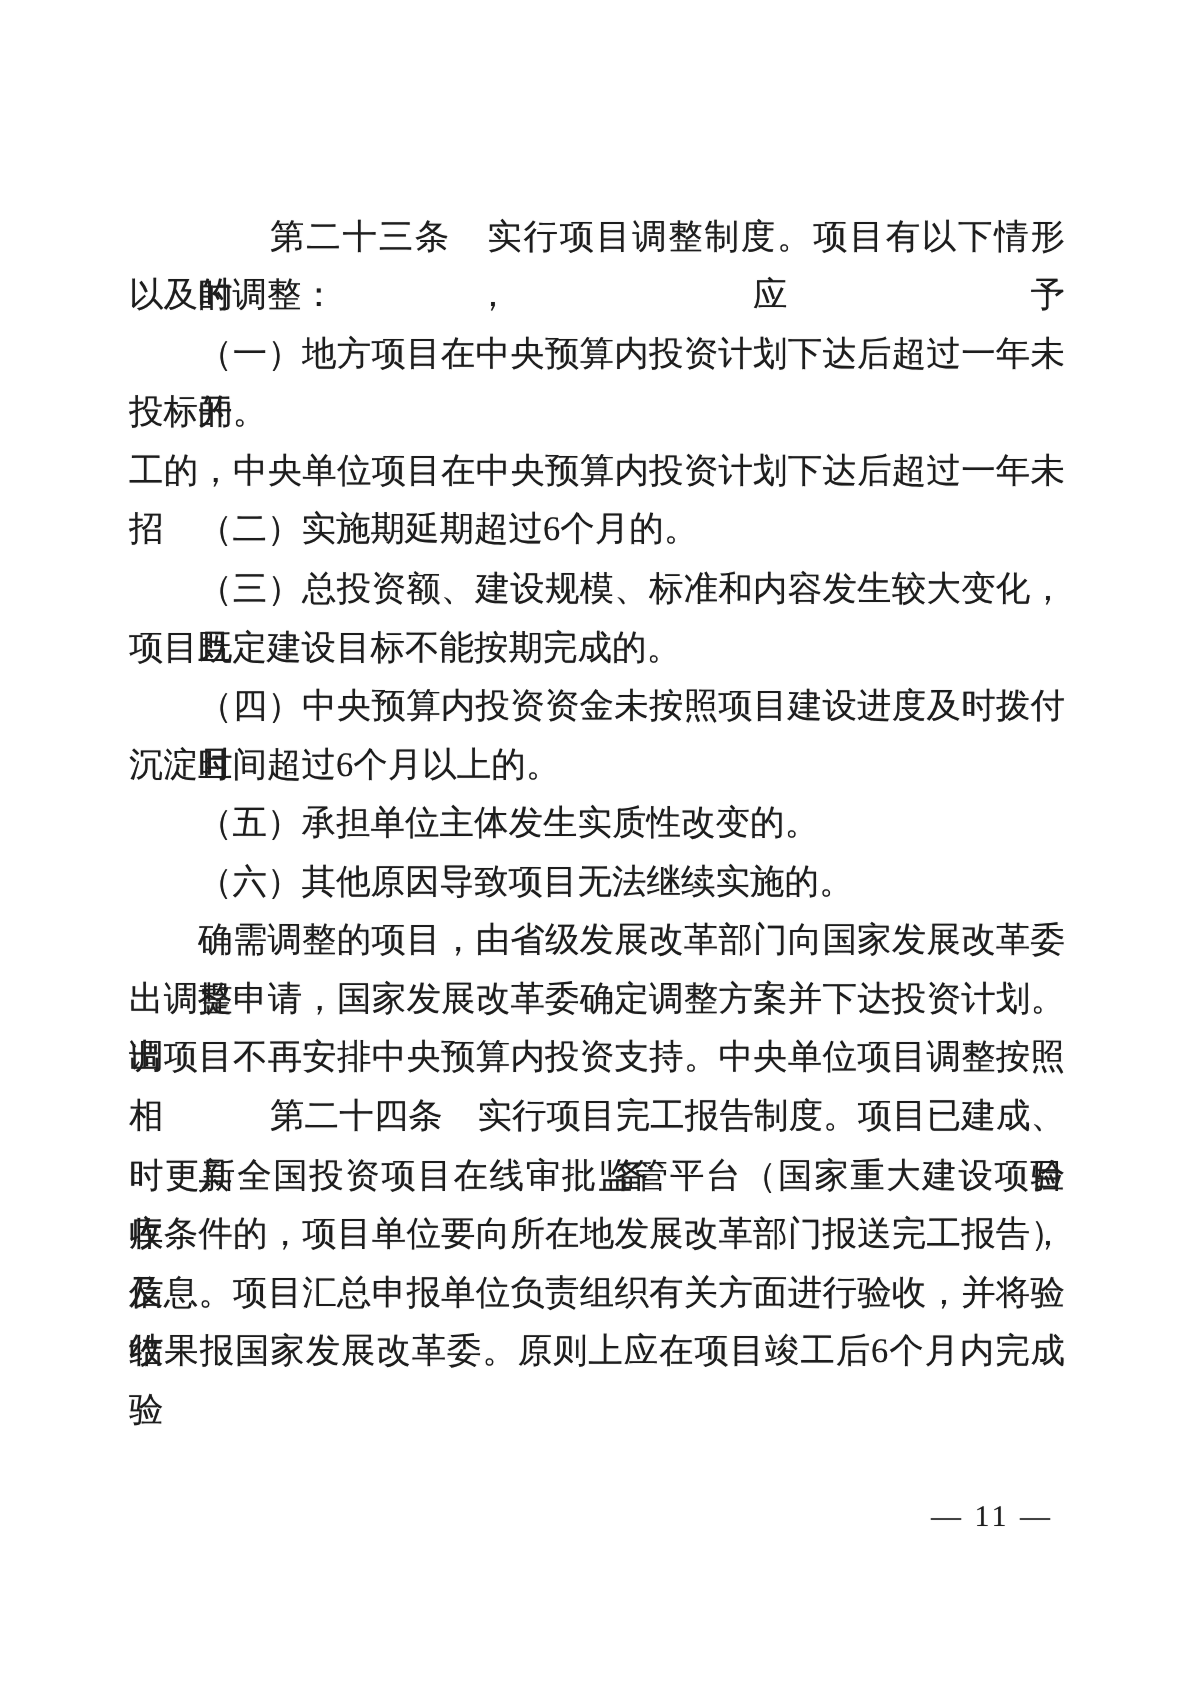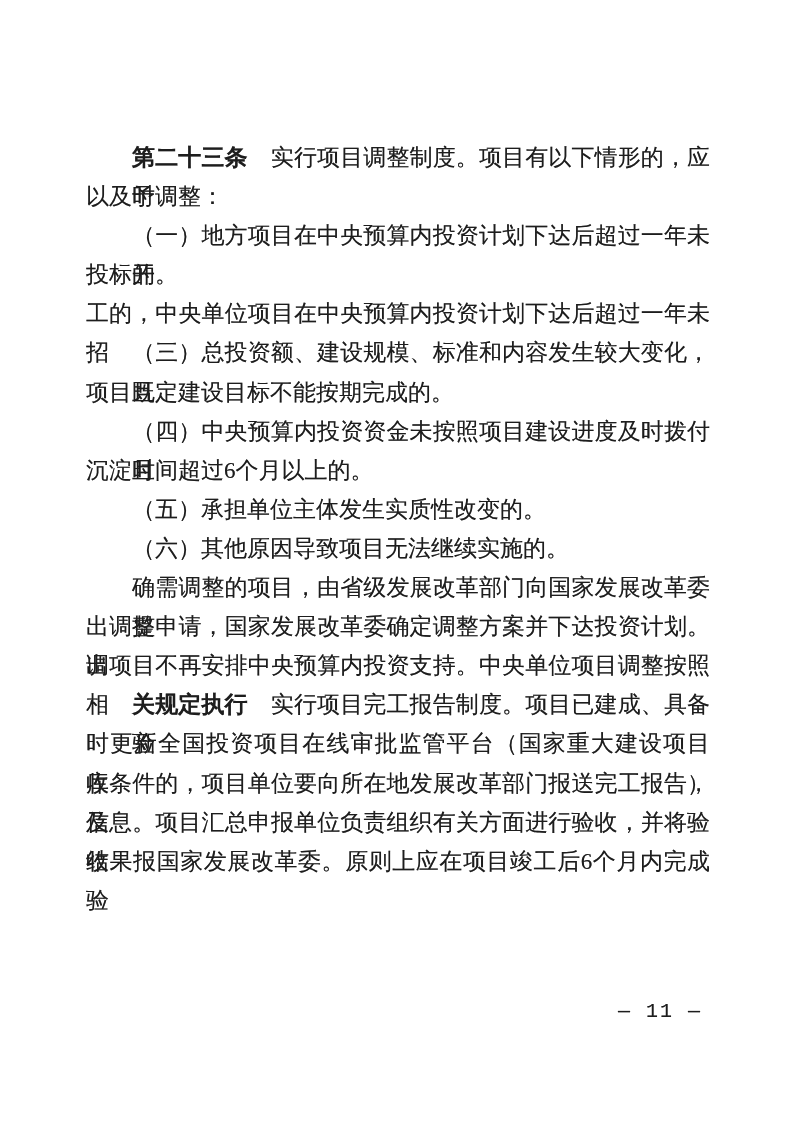--- a/index.html
+++ b/index.html
@@ -36,51 +36,52 @@
     text-align: justify;
     text-align-last: justify;
   }
   .line.indent {
     padding-left: 46px;
   }
   .line.indent.fill {
     width: 578px;
   }
   .seg { font-weight: normal; }
-  .seg.bold { font-weight: 700; }
+  .seg.bold { font-weight: 400; margin-left: 48px; }
   .page-number {
     position: absolute;
     top: 1000px;
     right: 92px;
     font-size: 20px;
     color: #1d1d1d;
     letter-spacing: 2px;
     text-shadow: 0 0 0.5px rgba(40,40,40,0.55);
-    font-family: Liberation Mono, monospace;
+    font-family: Liberation Serif, serif;
   }
 </style>
 </head>
 <body>
 
 <div class="page">
   <div class="doc-body">
       <div class="line indent fill"><span class="seg bold">第二十三条</span><span class="seg">　实行项目调整制度。项目有以下情形的，应予</span></div>
       <div class="line"><span class="seg">以及时调整：</span></div>
       <div class="line indent fill"><span class="seg">（一）地方项目在中央预算内投资计划下达后超过一年未开</span></div>
       <div class="line"><span class="seg">投标的。</span></div>
       <div class="line fill"><span class="seg">工的，中央单位项目在中央预算内投资计划下达后超过一年未招</span></div>
+      <div class="line indent"><span class="seg">（二）实施期延期超过6个月的。</span></div>
       <div class="line indent fill"><span class="seg">（三）总投资额、建设规模、标准和内容发生较大变化，且</span></div>
       <div class="line"><span class="seg">项目既定建设目标不能按期完成的。</span></div>
       <div class="line indent fill"><span class="seg">（四）中央预算内投资资金未按照项目建设进度及时拨付且</span></div>
       <div class="line"><span class="seg">沉淀时间超过6个月以上的。</span></div>
       <div class="line indent"><span class="seg">（五）承担单位主体发生实质性改变的。</span></div>
       <div class="line indent"><span class="seg">（六）其他原因导致项目无法继续实施的。</span></div>
       <div class="line indent fill"><span class="seg">确需调整的项目，由省级发展改革部门向国家发展改革委提</span></div>
       <div class="line fill"><span class="seg">出调整申请，国家发展改革委确定调整方案并下达投资计划。调</span></div>
       <div class="line fill"><span class="seg">出项目不再安排中央预算内投资支持。中央单位项目调整按照相</span></div>
-      <div class="line indent fill"><span class="seg bold">关规定执行</span><span class="seg">　实行项目完工报告制度。项目已建成、具备验</span></div>
+      <div class="line indent fill"><span class="seg bold">第二十四条</span><span class="seg">　实行项目完工报告制度。项目已建成、具备验</span></div>
       <div class="line fill"><span class="seg">时更新全国投资项目在线审批监管平台（国家重大建设项目库）</span></div>
       <div class="line fill"><span class="seg">收条件的，项目单位要向所在地发展改革部门报送完工报告，及</span></div>
       <div class="line fill"><span class="seg">信息。项目汇总申报单位负责组织有关方面进行验收，并将验收</span></div>
       <div class="line fill"><span class="seg">结果报国家发展改革委。原则上应在项目竣工后6个月内完成验</span></div>
     </div>
   <div class="page-number">— 11 —</div>
 </div>
 
 </body></html>

